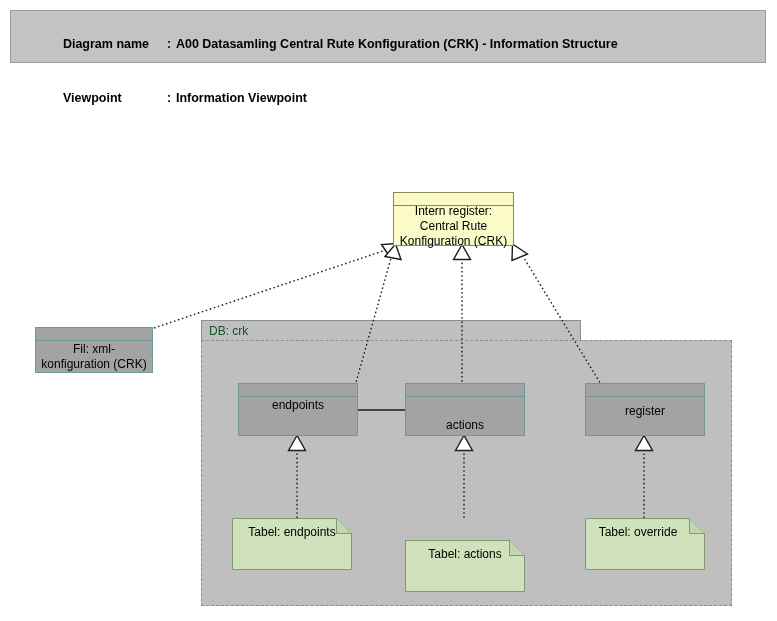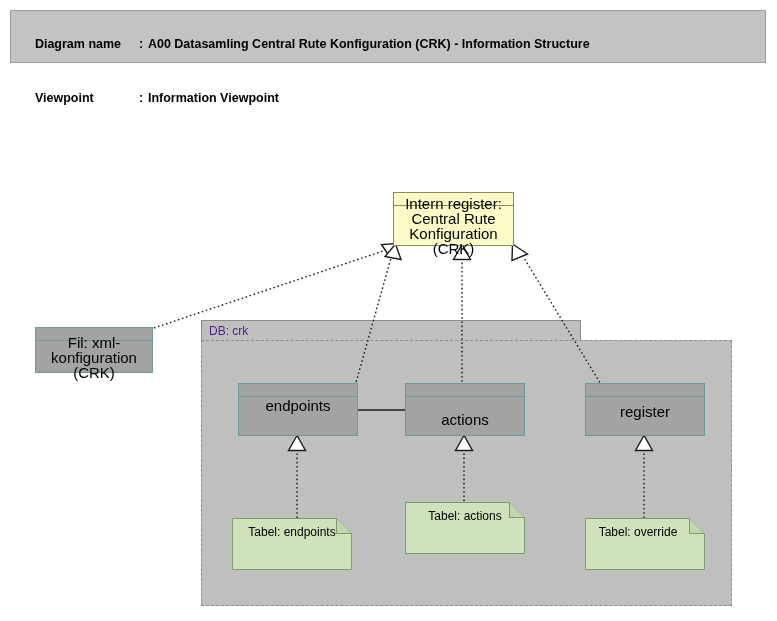--- a/index.html
+++ b/index.html
@@ -28,21 +28,21 @@
     box-sizing: border-box;
     padding: 6px 0 0 10px;
   }
   .hdr-row {
     font-size: 12.5px;
     font-weight: bold;
     color: #000000;
     line-height: 18px;
     white-space: pre;
   }
-  .hdr-label { display: inline-block; width: 104px; }
+  .hdr-label { display: inline-block; width: 104px; margin-left: 28px; }
   .hdr-sep   { display: inline-block; width: 9px; }
 
   
   #canvas {
     position: absolute;
     left: 0; top: 0;
     width: 777px; height: 621px;
   }
   #edges {
     position: absolute;
@@ -50,21 +50,21 @@
     width: 777px; height: 621px;
     overflow: visible;
     pointer-events: none;
   }
 
   
   .node {
     position: absolute;
     box-sizing: border-box;
     border: 1px solid #7a7a7a;
-    font-size: 15px;
+    font-size: 12px;
     color: #000000;
   }
   .node .strip {
     position: absolute;
     left: 0; right: 0; top: 0;
     height: 13px;
     border-bottom: 1px solid #7a7a7a;
     box-sizing: border-box;
   }
   .node .nlabel {
@@ -100,21 +100,21 @@
     height: 21px;
     background: #bfbfbf;
     border: 1px solid #8d8d8d;
     border-bottom: none;
     box-sizing: border-box;
   }
   #group-db-crk .grp-header-label {
     position: absolute;
     left: 7px; top: 3px;
     font-size: 12px;
-    color: #4c1d95;
+    color: #14532d;
     white-space: nowrap;
   }
   #group-db-crk .grp-body {
     position: absolute;
     left: 0;
     top: 20px;
     width: 531px;
     height: 266px;
     background: #bfbfbf;
     border: 1px dashed #8d8d8d;
@@ -221,37 +221,37 @@
 konfiguration (CRK)</div>
   </div>
 
   <div class="node obj-cyan" style="left:238px; top:383px; width:120px; height:53px;">
     <div class="strip"></div>
     <div class="nlabel" style="justify-content:center; align-items:flex-start; ">endpoints</div>
   </div>
 
   <div class="node obj-cyan" style="left:405px; top:383px; width:120px; height:53px;">
     <div class="strip"></div>
-    <div class="nlabel" style="justify-content:center; align-items:flex-start; padding-top:14px;">actions</div>
+    <div class="nlabel" style="justify-content:center; align-items:flex-start; padding-top:20px;">actions</div>
   </div>
 
   <div class="node obj-cyan" style="left:585px; top:383px; width:120px; height:53px;">
     <div class="strip"></div>
     <div class="nlabel" style="justify-content:center; align-items:flex-start; padding-top:6px;">register</div>
   </div>
 
   <div class="node-doc" style="left:232px; top:518px; width:120px; height:52px;">
     <svg width="120" height="52" viewBox="0 0 120 52">
       <path d="M0.5,0.5 L104.5,0.5 L119.5,15.5 L119.5,51.5 L0.5,51.5 Z" fill="#cfe2bc" stroke="#7e9a6e" stroke-width="1"></path>
       <path d="M104.5,0.5 L104.5,15.5 L119.5,15.5" fill="#c2d7b0" stroke="#7e9a6e" stroke-width="1"></path>
     </svg>
     <div class="dlabel">Tabel: endpoints</div>
   </div>
 
-  <div class="node-doc" style="left:405px; top:502px; width:120px; height:52px;">
+  <div class="node-doc" style="left:405px; top:540px; width:120px; height:52px;">
     <svg width="120" height="52" viewBox="0 0 120 52">
       <path d="M0.5,0.5 L104.5,0.5 L119.5,15.5 L119.5,51.5 L0.5,51.5 Z" fill="#cfe2bc" stroke="#7e9a6e" stroke-width="1"></path>
       <path d="M104.5,0.5 L104.5,15.5 L119.5,15.5" fill="#c2d7b0" stroke="#7e9a6e" stroke-width="1"></path>
     </svg>
     <div class="dlabel">Tabel: actions</div>
   </div>
 
   <div class="node-doc" style="left:585px; top:518px; width:106px; height:52px;">
     <svg width="120" height="52" viewBox="0 0 120 52">
       <path d="M0.5,0.5 L104.5,0.5 L119.5,15.5 L119.5,51.5 L0.5,51.5 Z" fill="#cfe2bc" stroke="#7e9a6e" stroke-width="1"></path>

